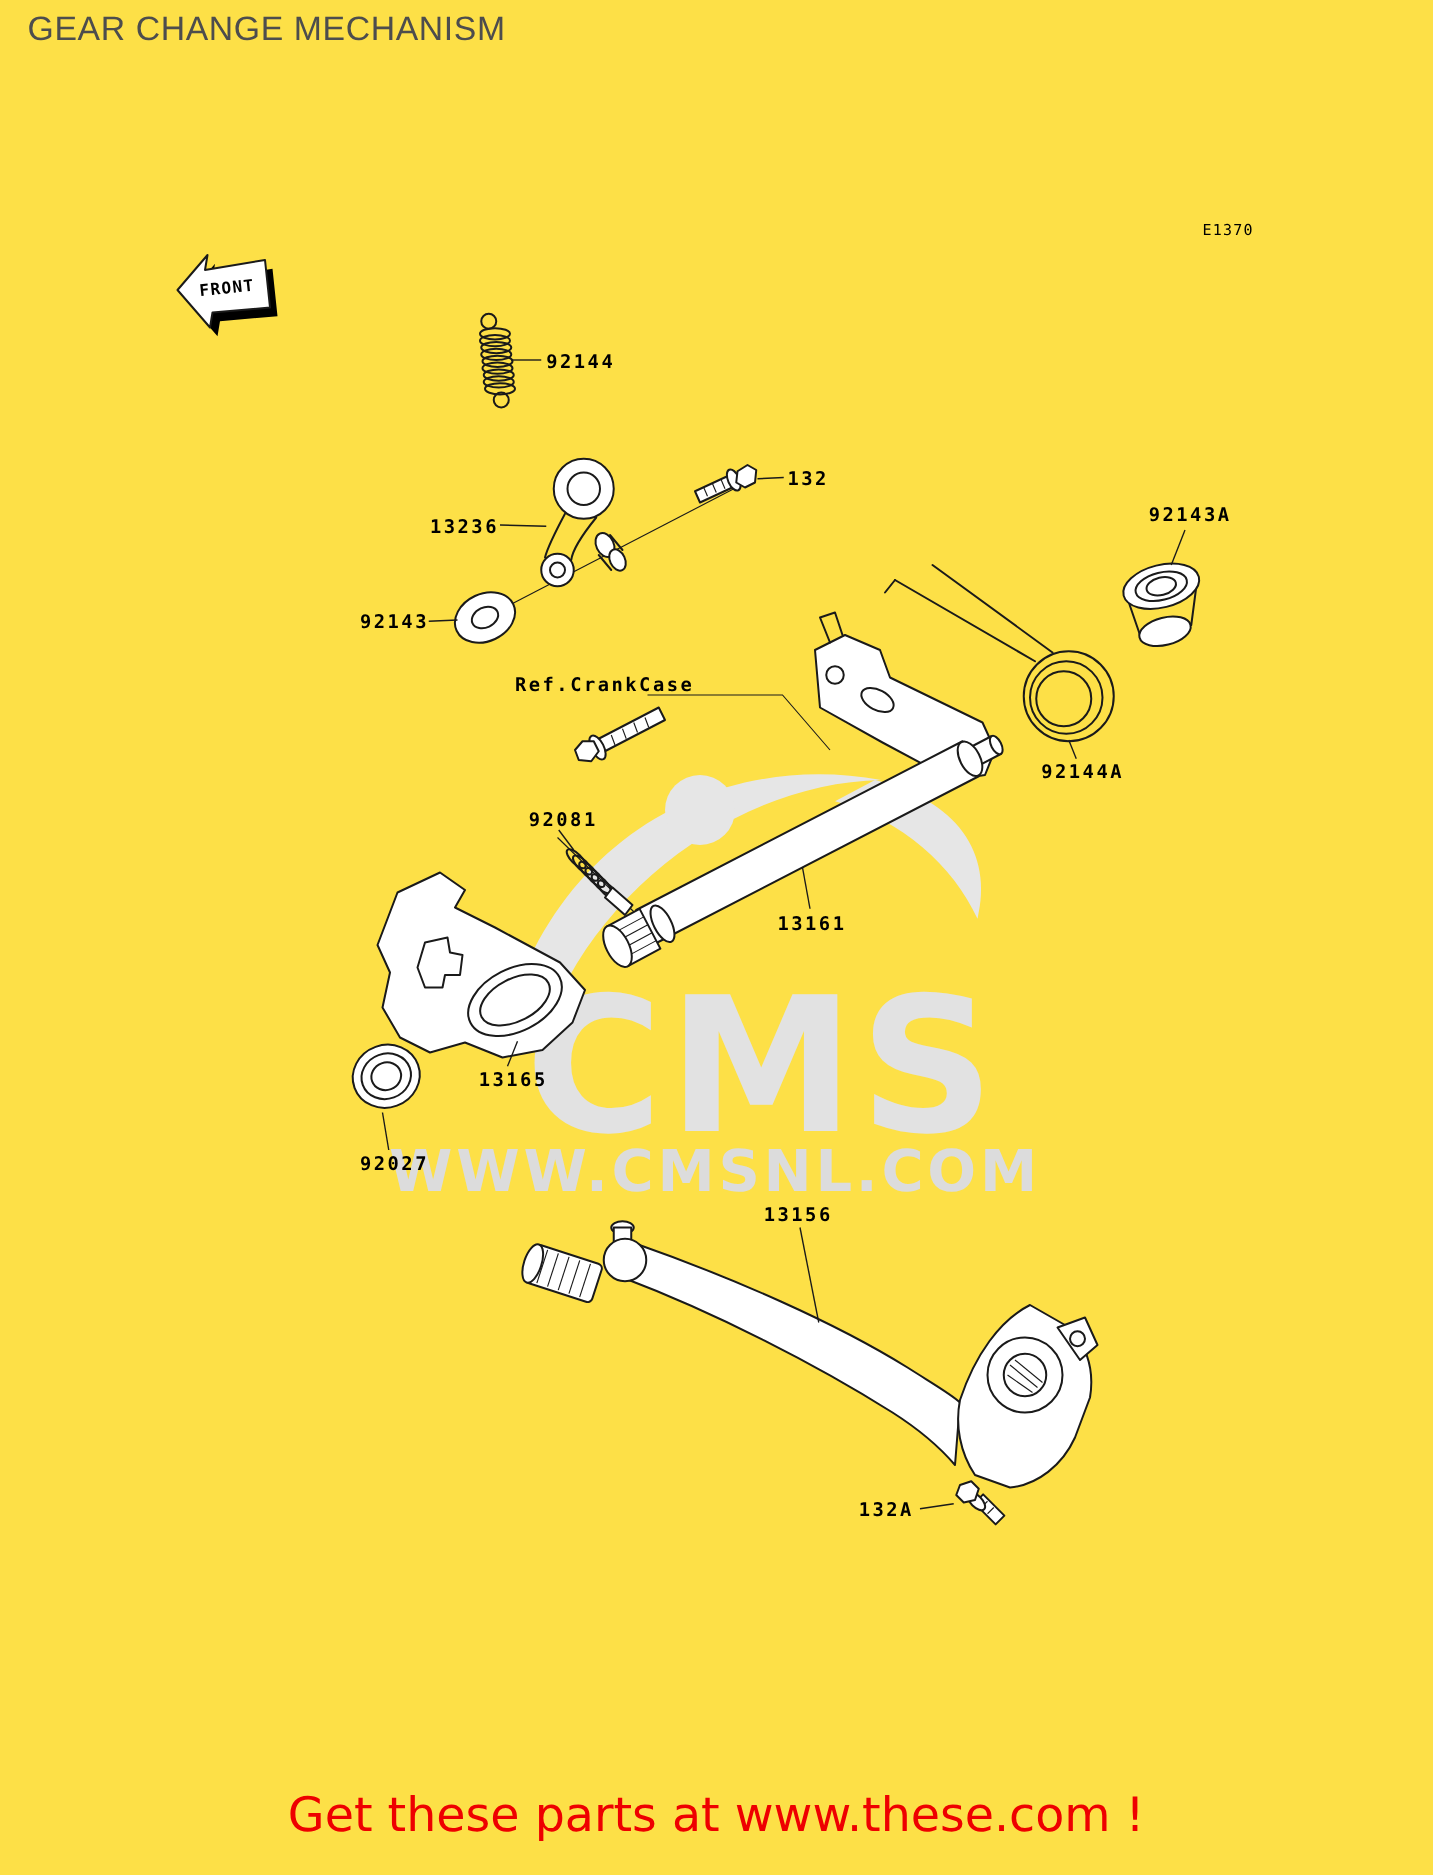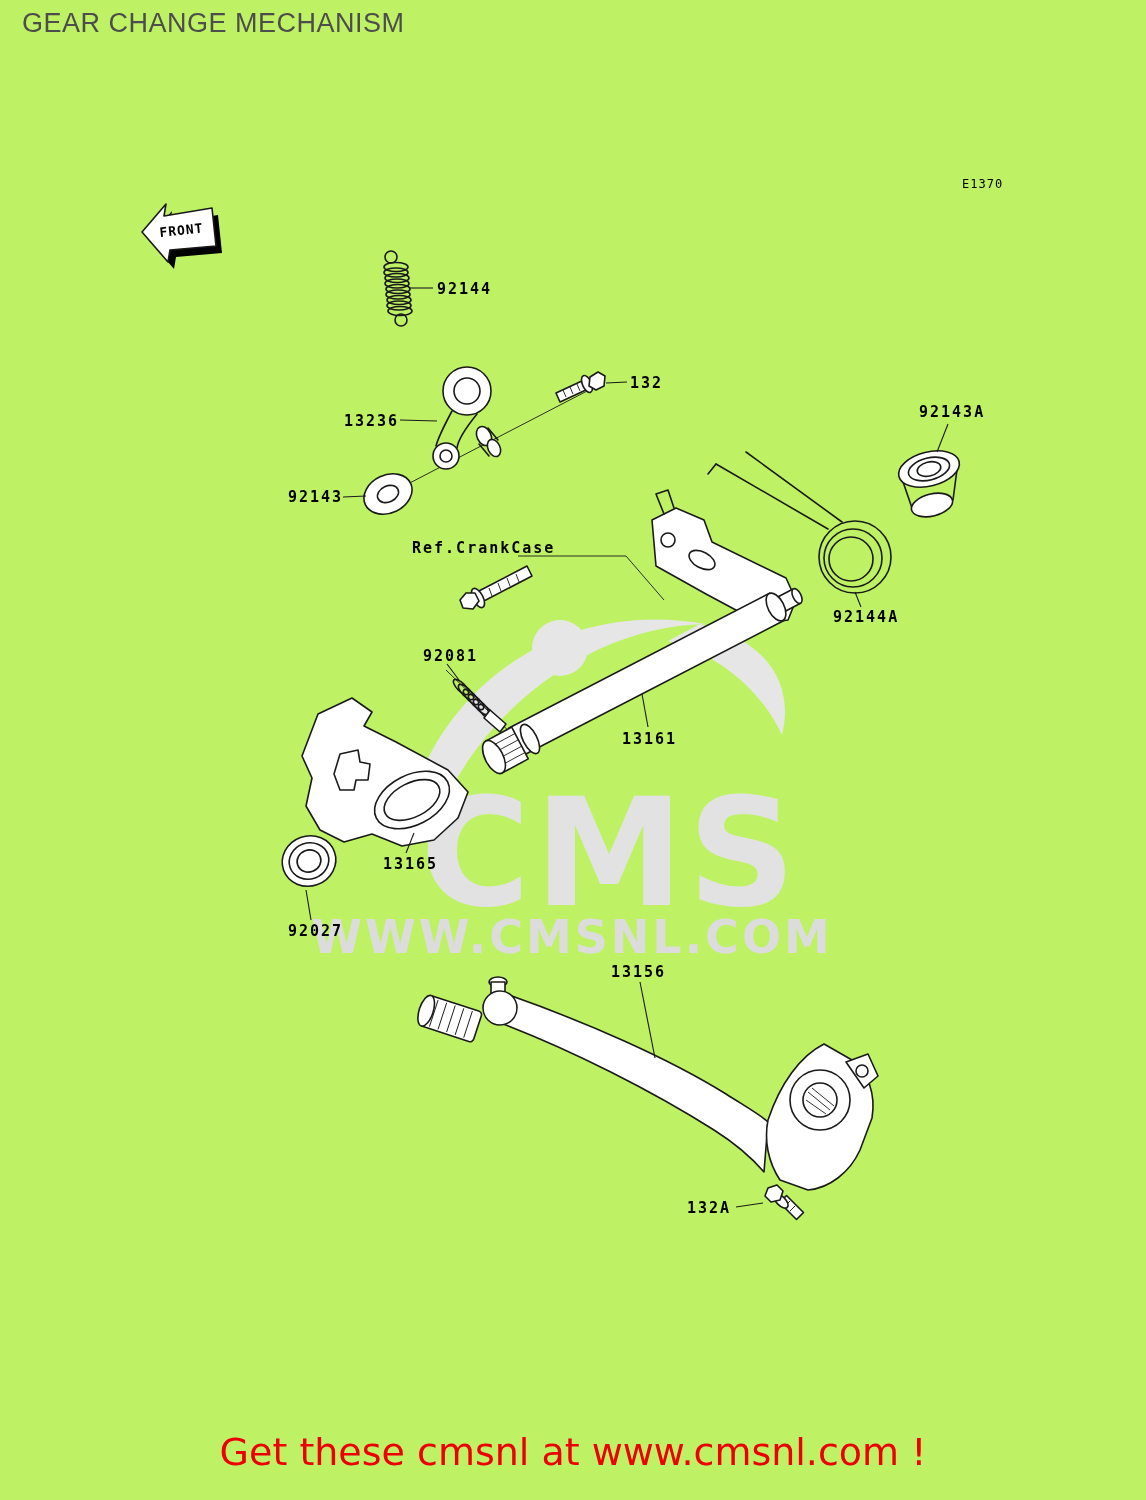--- a/index.html
+++ b/index.html
@@ -1,17 +1,17 @@
 <!DOCTYPE html>
 <html><head>
 <meta charset="utf-8">
 <style>
   html,body { margin:0; padding:0; background:#ffffff; }
   .page {
-    position:relative; width:1146px; height:1500px; background:#bef264;
+    position:relative; width:1146px; height:1500px; background:#fde047;
     font-family:"Liberation Sans", sans-serif; overflow:hidden;
   }
   .title {
     position:absolute; left:22px; top:8px;
     font-size:27px; color:#4d4d4d; letter-spacing:0.5px;
     font-family:"Liberation Sans", sans-serif;
   }
   .footer {
     position:absolute; left:0; top:1430px; width:100%;
     text-align:center; font-size:38px; color:#ee0000;
@@ -250,14 +250,14 @@
       <text class="plabel" x="423" y="661">92081</text>
       <text class="plabel" x="833" y="622">92144A</text>
       <text class="plabel" x="622" y="744">13161</text>
       <text class="plabel" x="383" y="869">13165</text>
       <text class="plabel" x="288" y="936">92027</text>
       <text class="plabel" x="611" y="977">13156</text>
       <text class="plabel" x="687" y="1213">132A</text>
     </g>
   </svg>
 
-  <div class="footer">Get these cmsnl at www.cmsnl.com !</div>
+  <div class="footer">Get these parts at www.these.com !</div>
 </div>
 
 </body></html>

